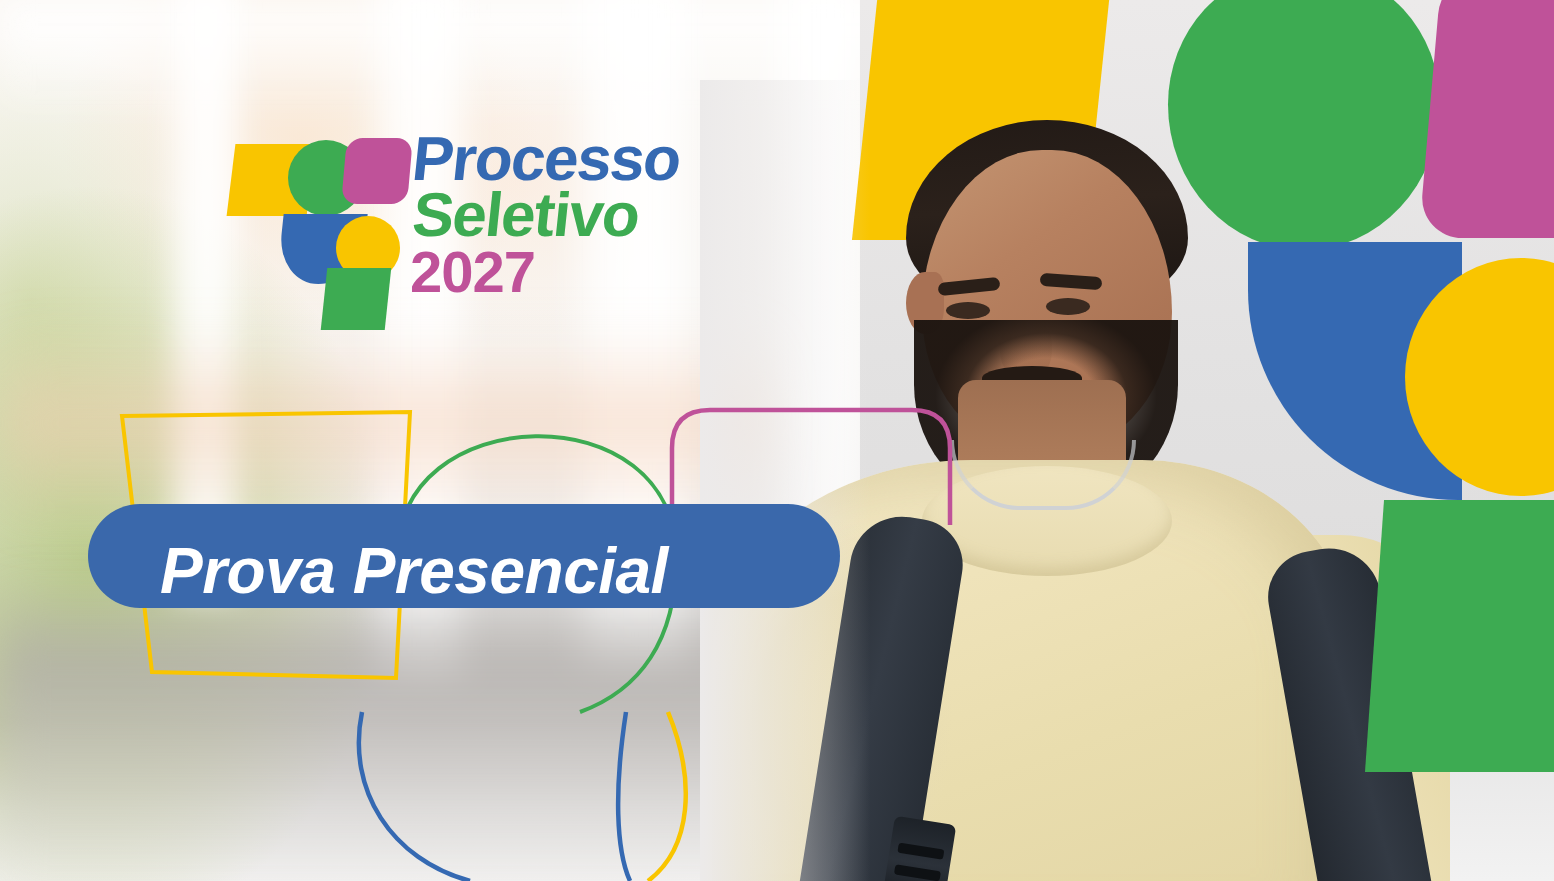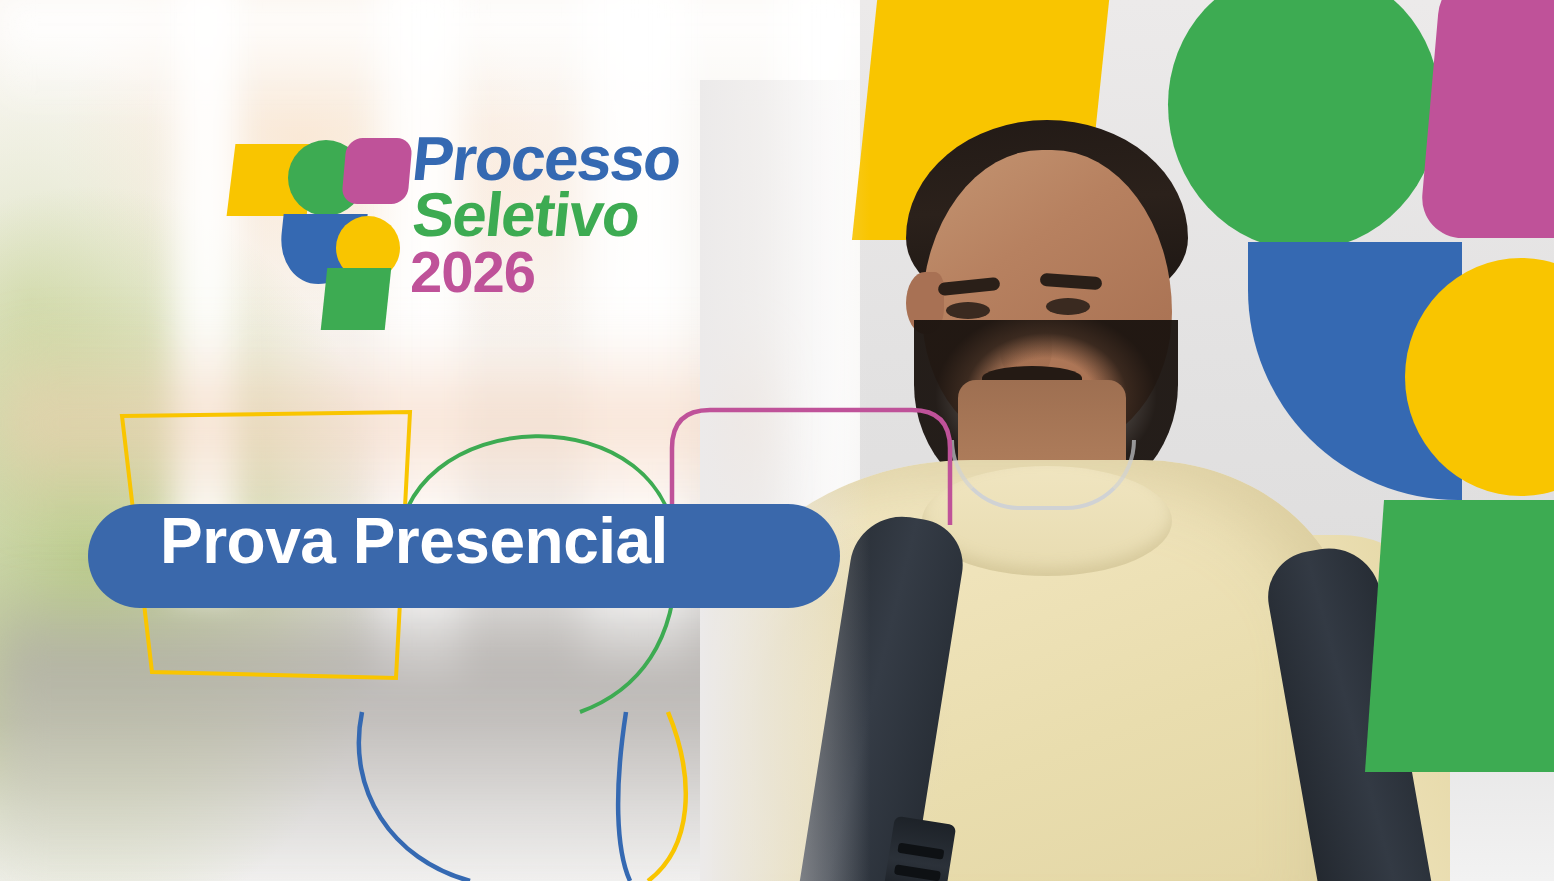--- a/index.html
+++ b/index.html
@@ -325,22 +325,23 @@
     letter-spacing: -1px;
     color: var(--magenta);
     display: block;
     margin-top: 2px;
   }
 
   
   .pill {
     position: absolute;
     display: flex;
-    align-items: flex-start;
+    align-items: flex-end;
     color: #ffffff;
+    font-style: italic;
     font-weight: 700;
     letter-spacing: -0.5px;
     white-space: nowrap;
   }
   .pill-blue {
     left: 88px; top: 504px;
     width: 752px; height: 104px;
     background: var(--pill-blue);
     border-radius: 54px;
     padding-left: 72px;
@@ -432,21 +433,21 @@
       <div class="m-yellow-quad"></div>
       <div class="m-green-circle"></div>
       <div class="m-magenta-round"></div>
       <div class="m-blue-half"></div>
       <div class="m-yellow-circle"></div>
       <div class="m-green-quad"></div>
     </div>
     <div class="wordmark">
       <span class="w-processo">Processo</span>
       <span class="w-seletivo">Seletivo</span>
-      <span class="w-year">2026</span>
+      <span class="w-year">2027</span>
     </div>
   </div>
 
   <div class="pill pill-blue">
     <span>Prova Presencial</span>
   </div>
 
 </div>
 
 </body></html>

